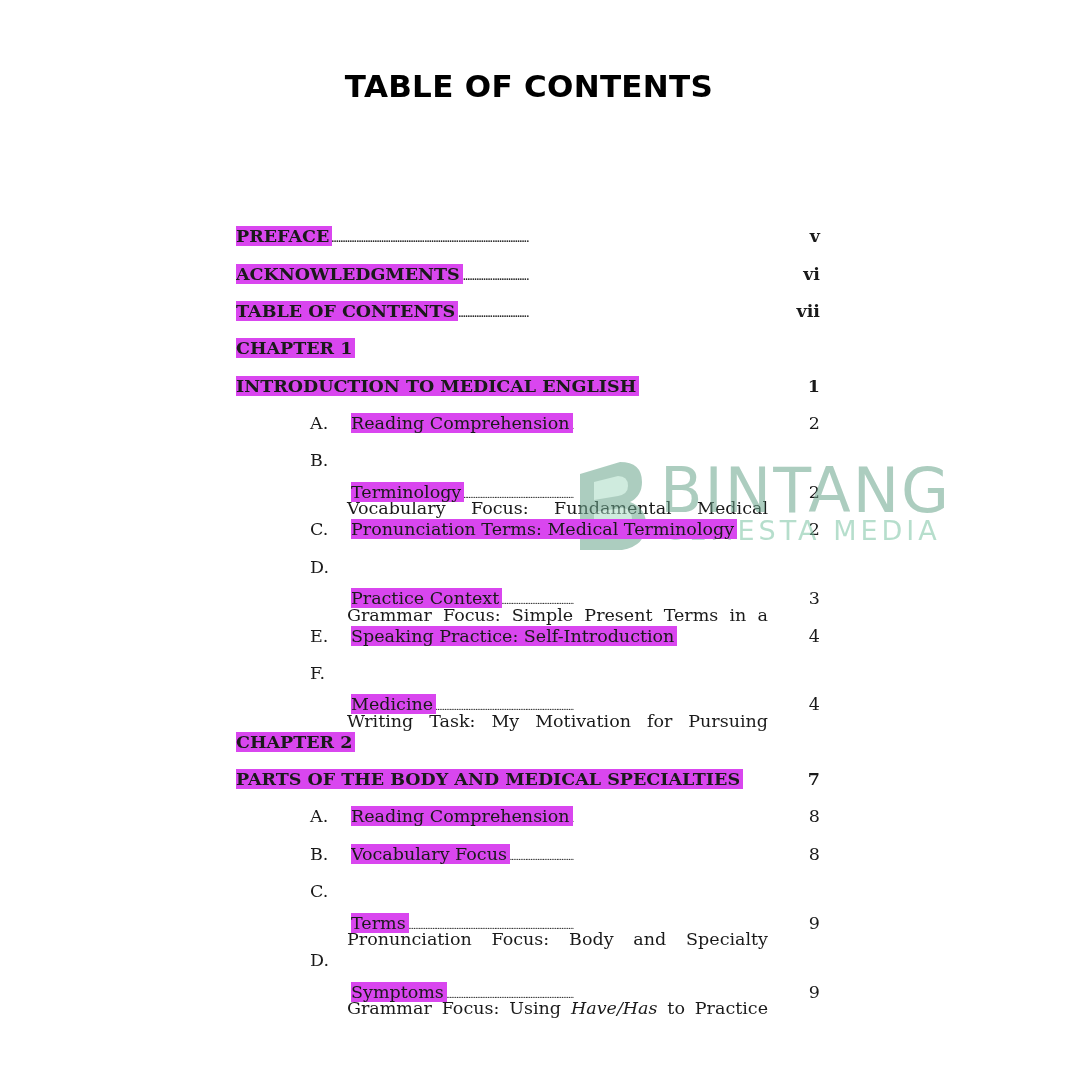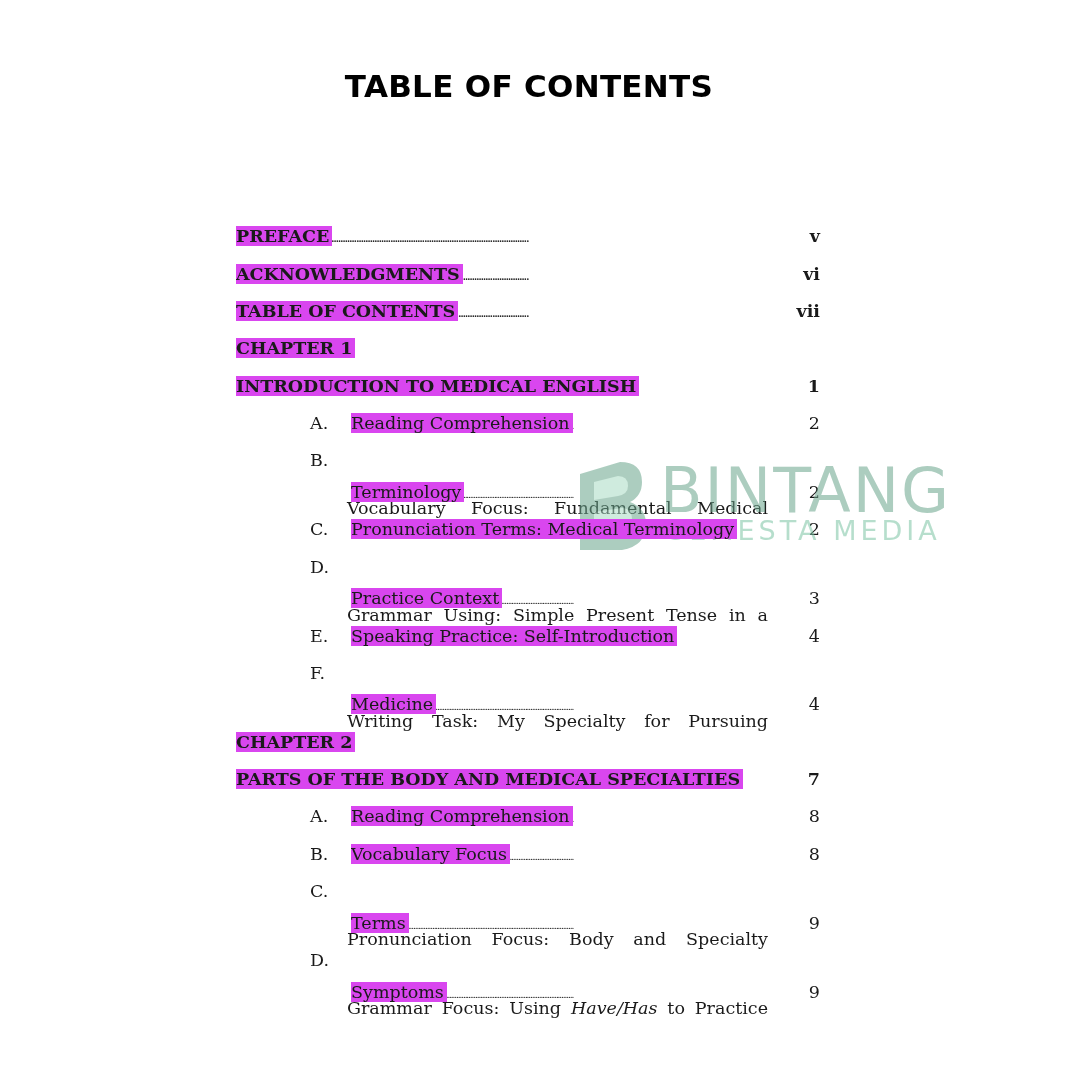--- a/index.html
+++ b/index.html
@@ -66,36 +66,36 @@
   </div>
 
   <div class="row sub" style="top:297px">
     <span class="letter">C.</span>
     <div class="entry"><span class="txt">Pronunciation Terms: Medical Terminology</span></div>
     <span class="page">2</span>
   </div>
 
   <div class="row sub" style="top:335px">
     <span class="letter">D.</span>
-    <span class="line1">Grammar Using: Simple Present Tense in a</span>
+    <span class="line1">Grammar Focus: Simple Present Terms in a</span>
   </div>
   <div class="row sub" style="top:366px">
     <div class="entry"><span class="txt">Practice Context</span></div>
     <span class="page">3</span>
   </div>
 
   <div class="row sub" style="top:404px">
     <span class="letter">E.</span>
     <div class="entry"><span class="txt">Speaking Practice: Self-Introduction</span></div>
     <span class="page">4</span>
   </div>
 
   <div class="row sub" style="top:441px">
     <span class="letter">F.</span>
-    <span class="line1">Writing Task: My Specialty for Pursuing</span>
+    <span class="line1">Writing Task: My Motivation for Pursuing</span>
   </div>
   <div class="row sub" style="top:472px">
     <div class="entry"><span class="txt">Medicine</span></div>
     <span class="page">4</span>
   </div>
 
   <div class="row bold" style="top:510px">
     <div class="entry noleader"><span class="txt">CHAPTER 2</span></div>
   </div>
   <div class="row bold" style="top:547px">

